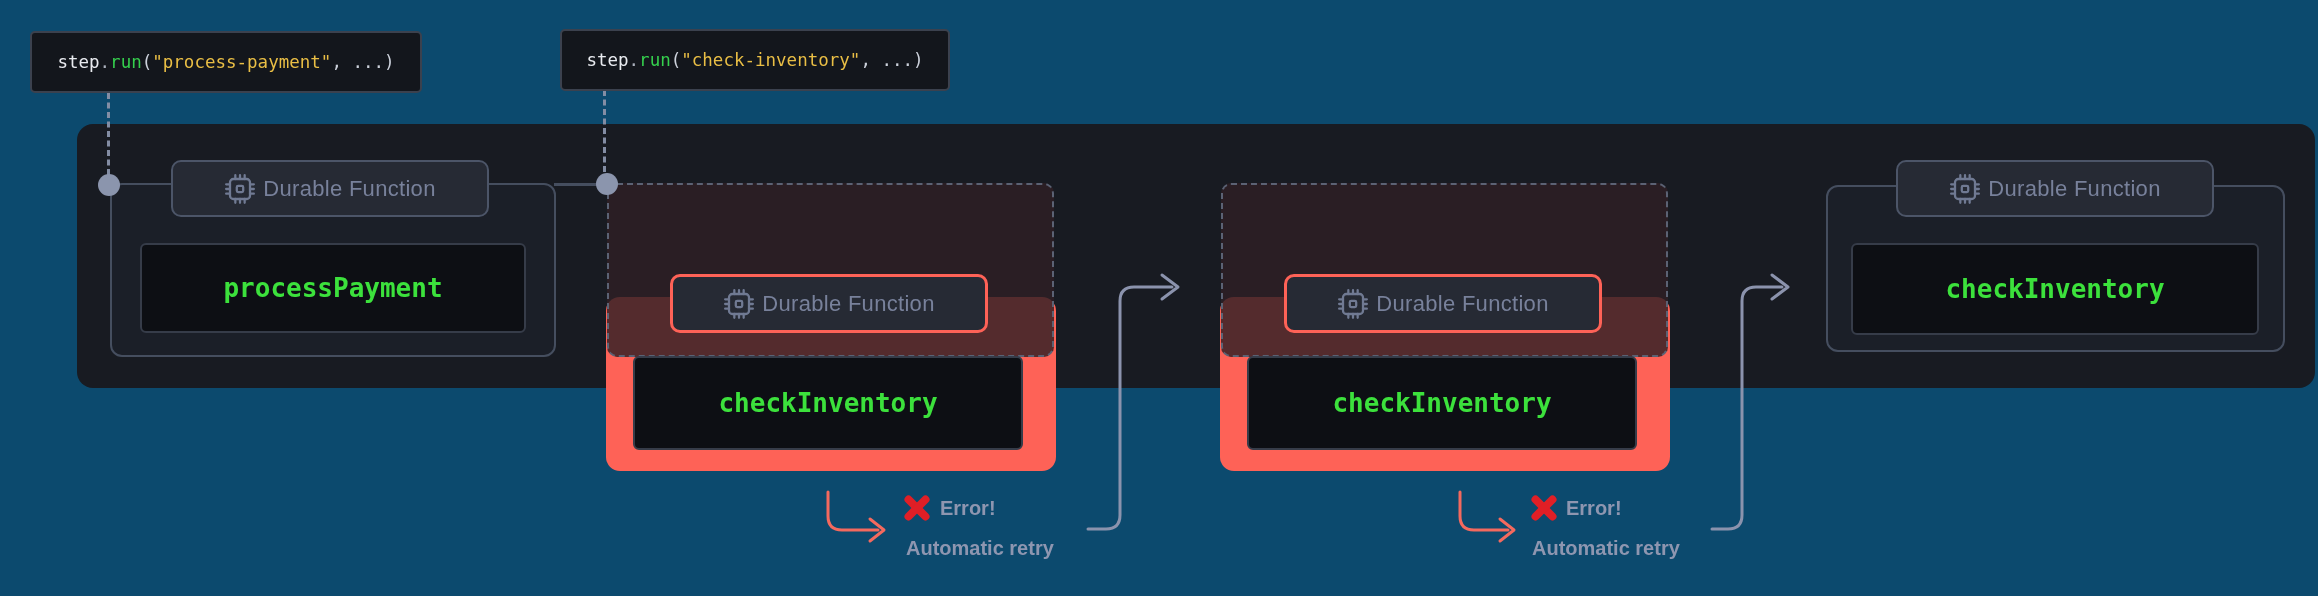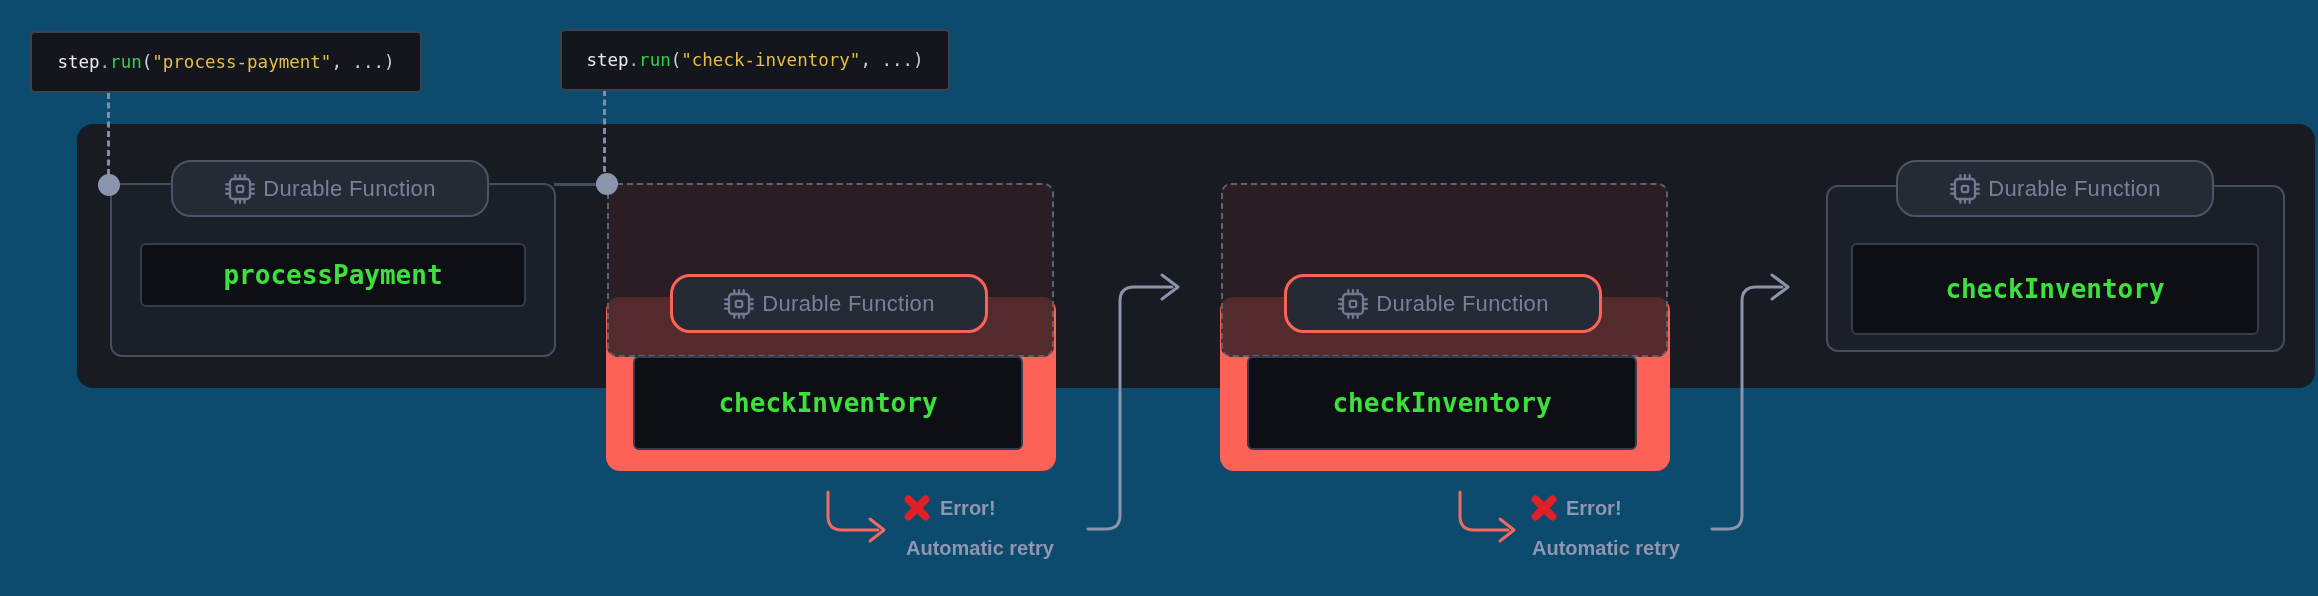--- a/index.html
+++ b/index.html
@@ -25,21 +25,21 @@
   .dot { position:absolute; width:22px; height:22px; border-radius:50%; background:#8b95ad; z-index:10; }
   
   .band { position:absolute; left:77px; top:124px; width:2238px; height:264px;
           background:#181b22; border-radius:16px; z-index:1; }
   
   .fn-box { position:absolute; background:#1b1f28; border:2.5px solid #454e5f;
             border-radius:12px; z-index:2; }
   .conn { position:absolute; height:2.5px; background:#454e5f; z-index:2; }
   
   .badge { position:absolute; width:318px; background:#262a34; border:2px solid #4c5568;
-           border-radius:20px; display:flex; align-items:center; justify-content:center;
+           border-radius:10px; display:flex; align-items:center; justify-content:center;
            gap:7px; z-index:5; }
   .badge.error { border:3px solid #fe6257; }
   .badge-label { font-size:22px; font-weight:500; letter-spacing:.3px; color:#78819b; }
   .cpu { color:#707a93; flex:0 0 auto; }
   
   .fn-code { position:absolute; background:#0d0f14; border:2px solid #363c49; border-radius:6px;
              display:flex; align-items:center; justify-content:center;
              font-family:"DejaVu Sans Mono", monospace; font-weight:bold; font-size:26px;
              color:#3ce13c; z-index:4; }
   
@@ -100,21 +100,21 @@
   <div class="fn-box" style="left:110px; top:183px; width:446px; height:174px;"></div>
   <div class="conn" style="left:554px; top:183px; width:44px;"></div>
   <div class="badge" style="left:171px; top:160px; height:57px;">
     <svg class="cpu" viewBox="0 0 24 24" width="32" height="32" fill="none" stroke="currentColor" stroke-width="1.7" stroke-linecap="round">
       <rect x="4.5" y="4.5" width="15" height="15" rx="2.5"></rect>
       <rect x="9.6" y="9.6" width="4.8" height="4.8" rx="1"></rect>
       <path d="M8.5 1.6v2.9 M12 1.6v2.9 M15.5 1.6v2.9 M8.5 19.5v2.9 M12 19.5v2.9 M15.5 19.5v2.9 M1.6 8.5h2.9 M1.6 12h2.9 M1.6 15.5h2.9 M19.5 8.5h2.9 M19.5 12h2.9 M19.5 15.5h2.9"></path>
     </svg>
     <span class="badge-label">Durable Function</span>
   </div>
-  <div class="fn-code" style="left:140px; top:243px; width:386px; height:64px;">processPayment</div>
+  <div class="fn-code" style="left:140px; top:243px; width:386px; height:90px;">processPayment</div>
 
   <div class="retry-box" style="left:606px; top:297px;"></div>
   <div class="ghost" style="left:607px; top:183px;"></div>
   <div class="badge error" style="left:670px; top:274px; height:59px;">
     <svg class="cpu" viewBox="0 0 24 24" width="32" height="32" fill="none" stroke="currentColor" stroke-width="1.7" stroke-linecap="round">
       <rect x="4.5" y="4.5" width="15" height="15" rx="2.5"></rect>
       <rect x="9.6" y="9.6" width="4.8" height="4.8" rx="1"></rect>
       <path d="M8.5 1.6v2.9 M12 1.6v2.9 M15.5 1.6v2.9 M8.5 19.5v2.9 M12 19.5v2.9 M15.5 19.5v2.9 M1.6 8.5h2.9 M1.6 12h2.9 M1.6 15.5h2.9 M19.5 8.5h2.9 M19.5 12h2.9 M19.5 15.5h2.9"></path>
     </svg>
     <span class="badge-label">Durable Function</span>

